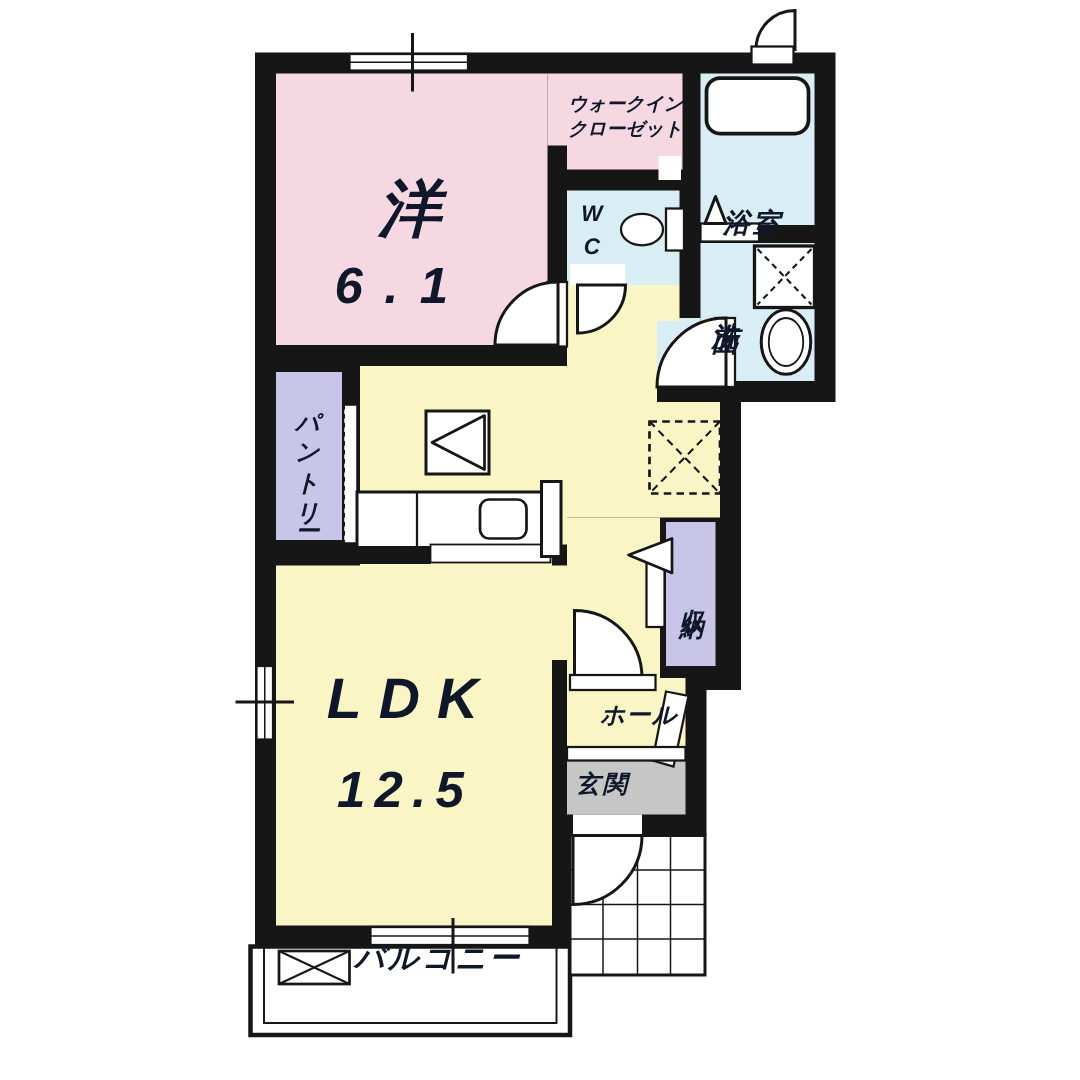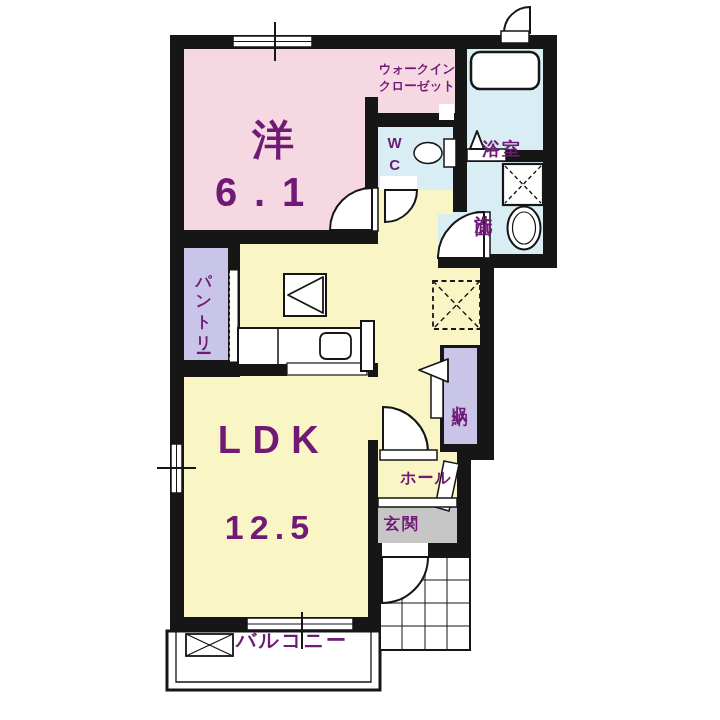--- a/index.html
+++ b/index.html
@@ -1,20 +1,20 @@
 <!DOCTYPE html>
 <html><head>
 <meta charset="utf-8">
 <style>
   html,body{margin:0;padding:0;background:#fff;}
   #stage{position:relative;width:720px;height:720px;background:#fff;overflow:hidden;
          font-family:"Liberation Sans","DejaVu Sans",sans-serif;}
   #plan-svg{position:absolute;left:0;top:0;}
-  .lbl{position:absolute;transform:translate(-50%,-50%);color:#701a75;font-weight:700;
-       white-space:pre-line;text-align:center;line-height:1.35;}
+  .lbl{position:absolute;transform:translate(-50%,-50%);color:#0f172a;font-weight:700;
+       white-space:pre-line;text-align:center;line-height:1.35;font-style:italic;}
   .v{writing-mode:vertical-rl;text-orientation:upright;}
 </style>
 </head>
 <body>
 
 <div id="stage">
 <svg id="plan-svg" width="720" height="720" viewBox="0 0 720 720">
 
   <g fill="#161616">
     <rect x="170" y="35" width="387" height="233"></rect>
@@ -137,26 +137,26 @@
     <rect x="361" y="321" width="13" height="50" stroke-width="2"></rect>
     <rect x="320" y="333" width="31" height="26" rx="6" stroke-width="1.8"></rect>
     <rect x="433" y="281" width="47" height="48" fill="none" stroke-width="1.8" stroke-dasharray="5,3.5"></rect>
     <line x1="433" y1="281" x2="480" y2="329" stroke-width="1.4" stroke-dasharray="5,3.5"></line>
     <line x1="480" y1="281" x2="433" y2="329" stroke-width="1.4" stroke-dasharray="5,3.5"></line>
     <rect x="378" y="498" width="79" height="9" stroke-width="1.5"></rect>
   </g>
 </svg>
 
   <div class="lbl" style="left:273px;top:140px;font-size:42px;">洋</div>
-  <div class="lbl" style="left:268px;top:192px;font-size:40px;letter-spacing:0.42em;">6.1</div>
+  <div class="lbl" style="left:268px;top:192px;font-size:34px;letter-spacing:0.42em;">6.1</div>
   <div class="lbl" style="left:417px;top:78px;font-size:12.5px;">ウォークイン
 クローゼット</div>
   <div class="lbl v" style="left:394px;top:156px;font-size:15px;letter-spacing:5px;">WC</div>
   <div class="lbl" style="left:502px;top:121px;font-size:18px;letter-spacing:2px;margin-top:28px;">浴室</div>
   <div class="lbl v" style="left:483px;top:205px;font-size:18px;letter-spacing:5px;">洗面</div>
-  <div class="lbl" style="left:274px;top:441px;font-size:38px;letter-spacing:0.3em;">LDK</div>
+  <div class="lbl" style="left:274px;top:467px;font-size:38px;letter-spacing:0.3em;">LDK</div>
   <div class="lbl" style="left:270px;top:528px;font-size:34px;letter-spacing:0.18em;">12.5</div>
   <div class="lbl v" style="left:204px;top:305px;font-size:16px;letter-spacing:2px;">パントリー</div>
   <div class="lbl v" style="left:460px;top:397px;font-size:16px;letter-spacing:4px;">収納</div>
   <div class="lbl" style="left:426px;top:478px;font-size:16px;letter-spacing:1px;">ホール</div>
   <div class="lbl" style="left:402px;top:524px;font-size:16px;letter-spacing:2px;">玄関</div>
   <div class="lbl" style="left:292px;top:640px;font-size:20px;letter-spacing:2px;">バルコニー</div>
 </div>
 
 </body></html>

